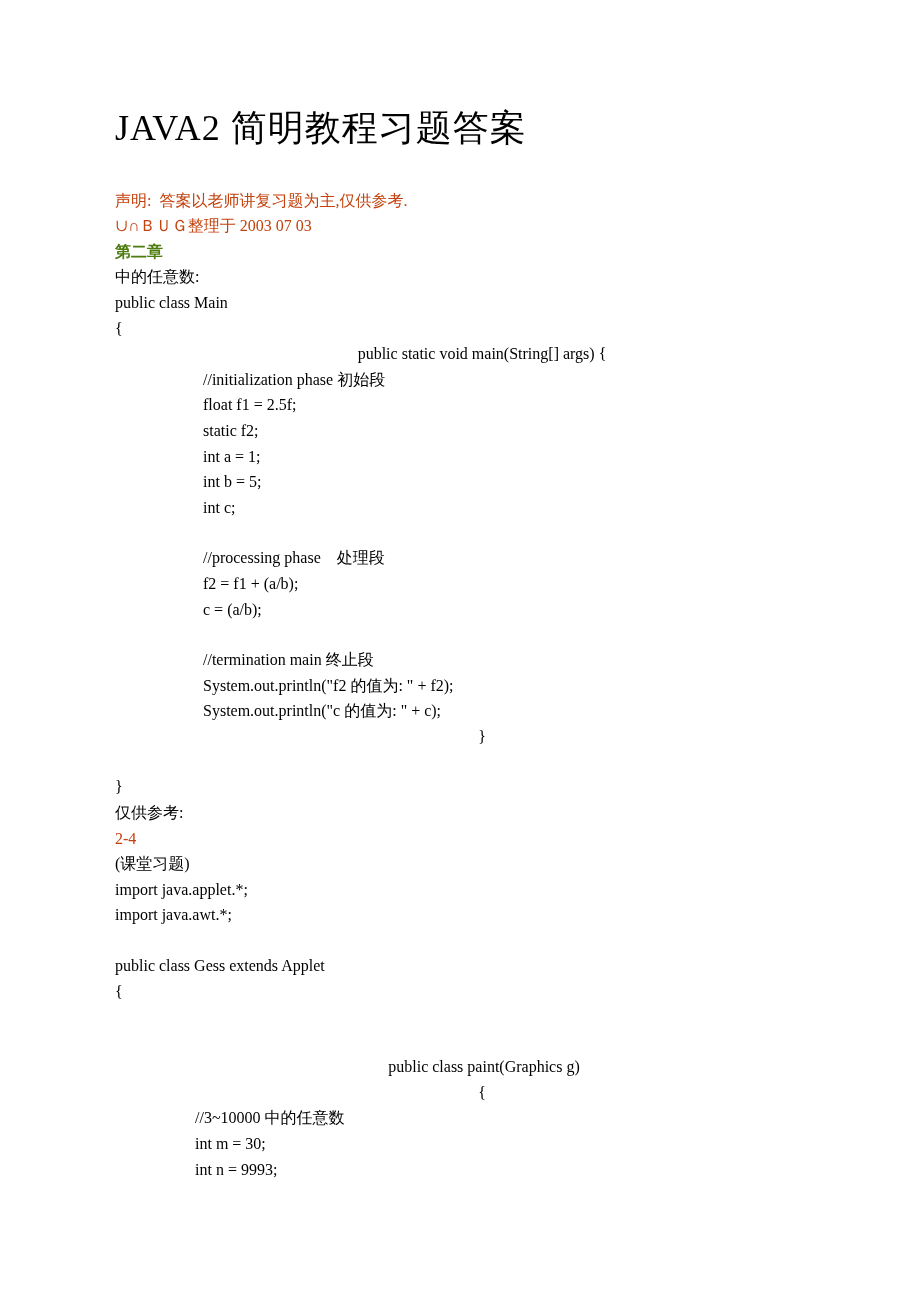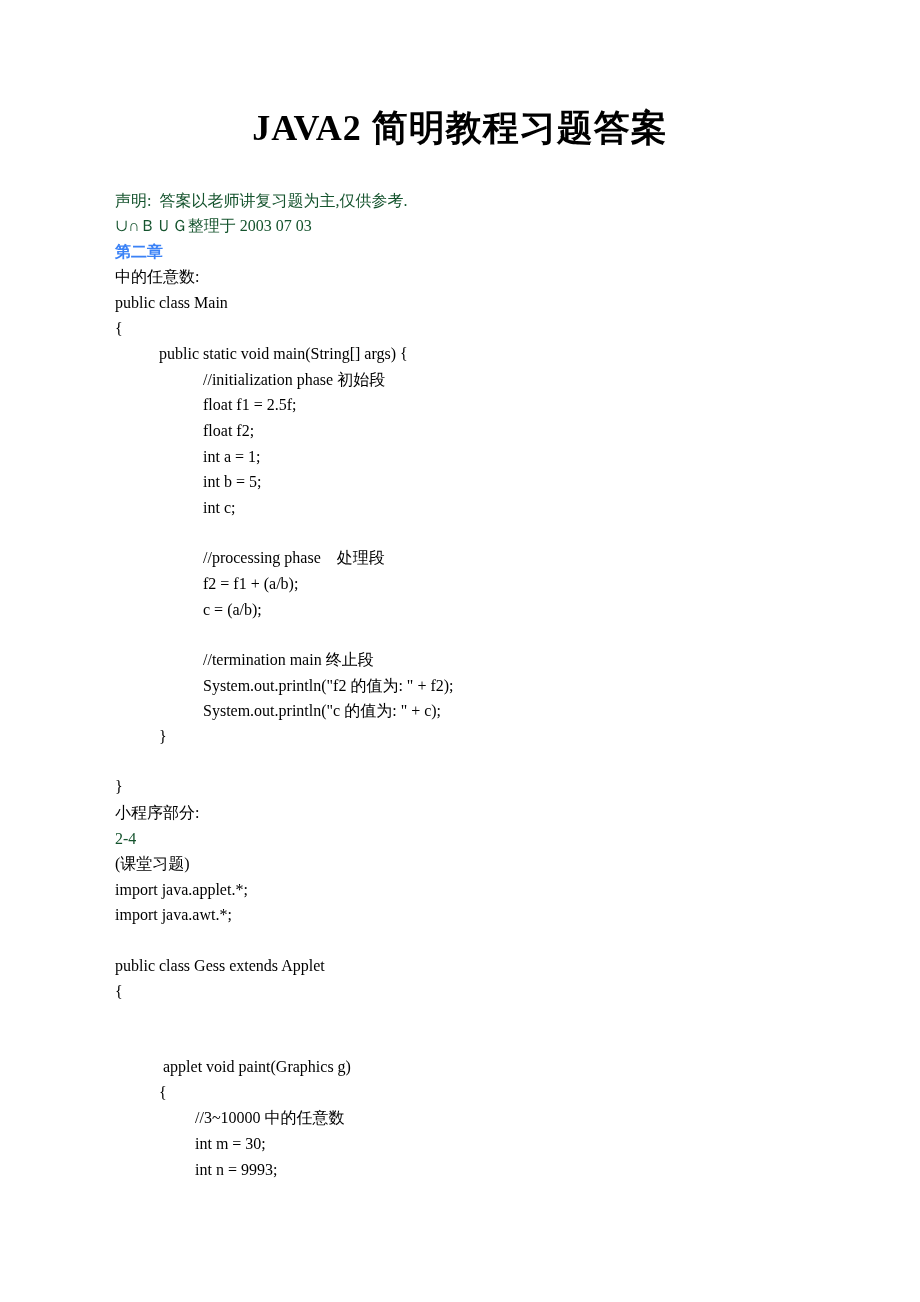--- a/index.html
+++ b/index.html
@@ -13,40 +13,41 @@
     min-height: 1302px;
     font-family: "SimSun", "宋体", serif;
     font-size: 16px;
     line-height: 1.6;
     color: #000;
     padding: 100px 115px 60px 115px;
   }
   .title {
     font-family: "SimSun", "宋体", serif;
     font-size: 36px;
-    font-weight: bold;
-    text-align: center;
+    font-weight: normal;
+    text-align: left;
     margin-bottom: 30px;
     letter-spacing: 1px;
   }
   .red-text {
-    color: #14532d;
+    color: #c2410c;
   }
   .blue-text {
-    color: #3b82f6;
+    color: #4d7c0f;
     font-weight: bold;
   }
   .monospace {
     font-family: Liberation Serif, serif;
   }
   .line {
     white-space: pre;
   }
   .indent1 {
     padding-left: 44px;
+    text-align: center;
   }
   .indent2 {
     padding-left: 88px;
   }
   .indent3 {
     padding-left: 80px;
   }
   .blank-line {
     height: 25px;
   }
@@ -59,44 +60,44 @@
 <div class="line red-text">声明:  答案以老师讲复习题为主,仅供参考.</div>
 <div class="line red-text">∪∩ＢＵＧ整理于 2003 07 03</div>
 <div class="line blue-text">第二章</div>
 <div class="line">中的任意数:</div>
 
 <div class="line monospace">public class Main</div>
 <div class="line monospace">{</div>
 <div class="line monospace indent1">public static void main(String[] args) {</div>
 <div class="line monospace indent2">//initialization phase 初始段</div>
 <div class="line monospace indent2">float f1 = 2.5f;</div>
-<div class="line monospace indent2">float f2;</div>
+<div class="line monospace indent2">static f2;</div>
 <div class="line monospace indent2">int a = 1;</div>
 <div class="line monospace indent2">int b = 5;</div>
 <div class="line monospace indent2">int c;</div>
 <div class="blank-line"></div>
 <div class="line monospace indent2">//processing phase    处理段</div>
 <div class="line monospace indent2">f2 = f1 + (a/b);</div>
 <div class="line monospace indent2">c = (a/b);</div>
 <div class="blank-line"></div>
 <div class="line monospace indent2">//termination main 终止段</div>
 <div class="line monospace indent2">System.out.println("f2 的值为: " + f2);</div>
 <div class="line monospace indent2">System.out.println("c 的值为: " + c);</div>
 <div class="line monospace indent1">}</div>
 <div class="blank-line"></div>
 <div class="line monospace">}</div>
 
-<div class="line">小程序部分:</div>
+<div class="line">仅供参考:</div>
 <div class="line red-text monospace">2-4</div>
 <div class="line">(课堂习题)</div>
 
 <div class="line monospace">import java.applet.*;</div>
 <div class="line monospace">import java.awt.*;</div>
 <div class="blank-line"></div>
 <div class="line monospace">public class Gess extends Applet</div>
 <div class="line monospace">{</div>
 <div class="blank-line"></div>
 <div class="blank-line"></div>
-<div class="line monospace indent1"> applet void paint(Graphics g)</div>
+<div class="line monospace indent1"> public class paint(Graphics g)</div>
 <div class="line monospace indent1">{</div>
 <div class="line monospace indent3">//3~10000 中的任意数</div>
 <div class="line monospace indent3">int m = 30;</div>
 <div class="line monospace indent3">int n = 9993;</div>
 
 </body></html>

